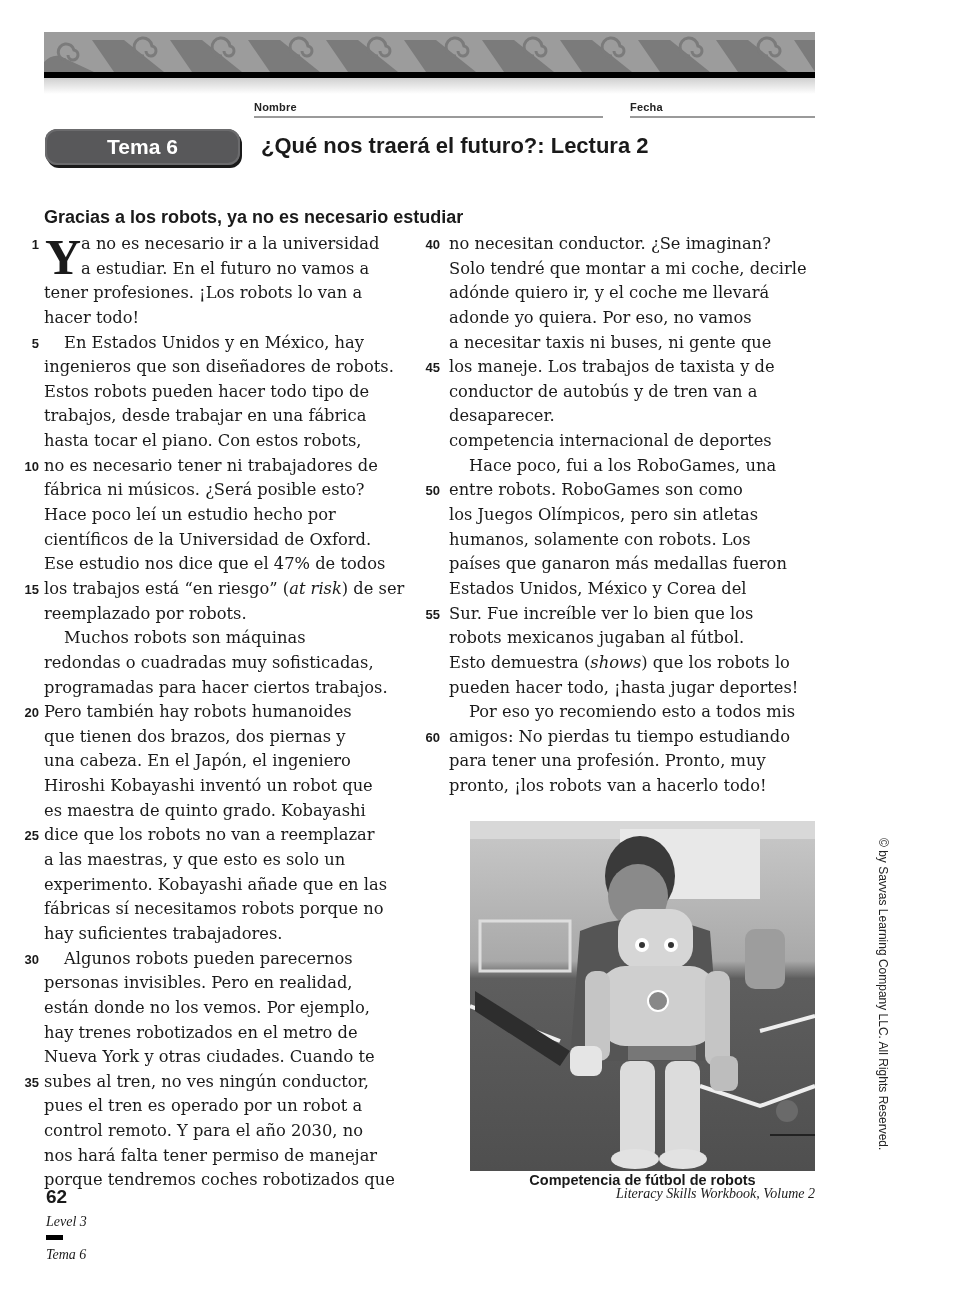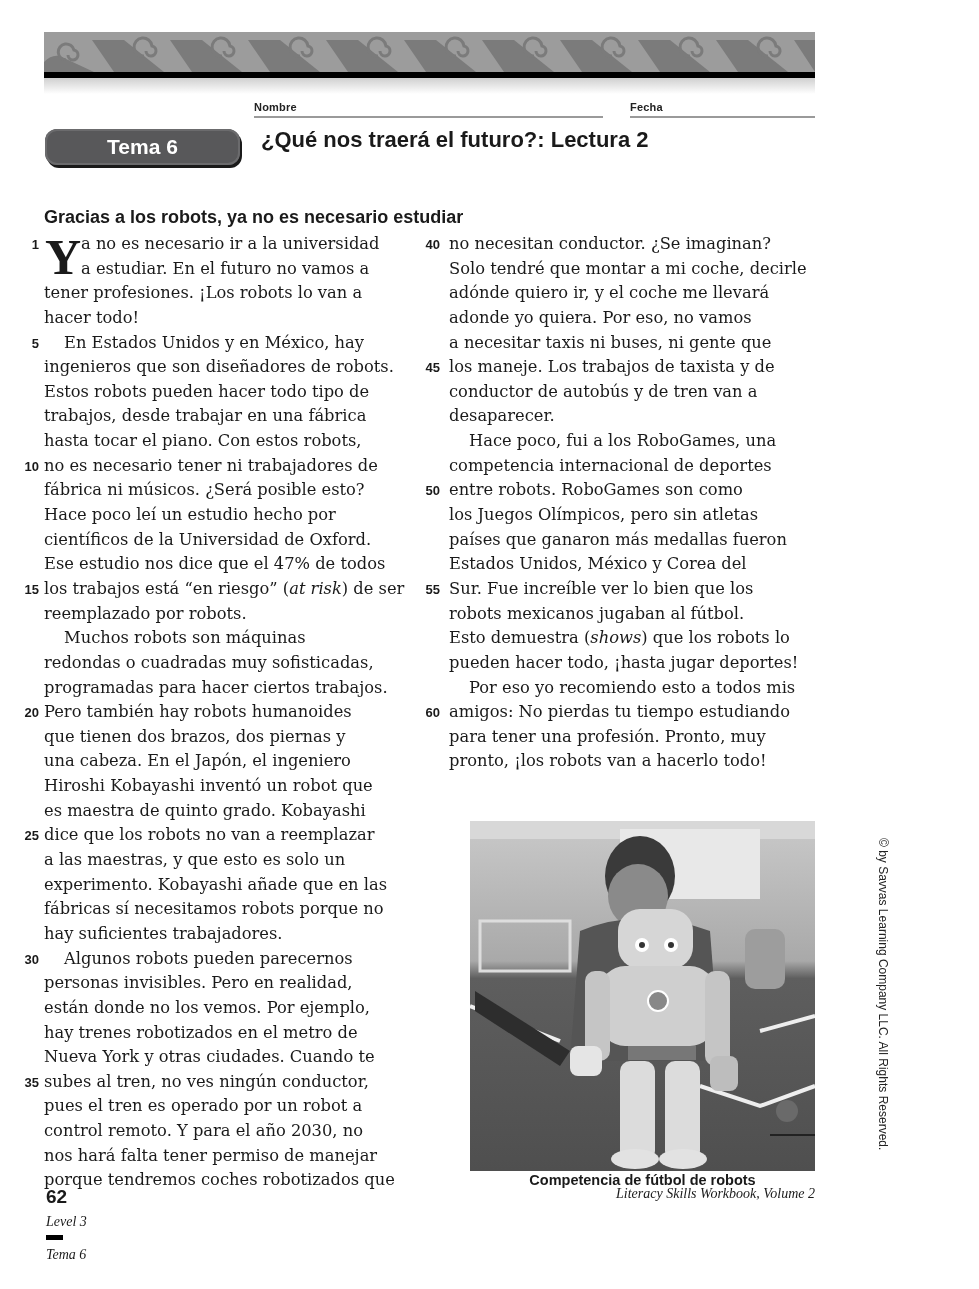--- a/index.html
+++ b/index.html
@@ -10,21 +10,21 @@
   .banner svg { display: block; }
   .banner-bar { position: absolute; left: 44px; top: 72px; width: 771px; height: 6px; background: #000; }
   .banner-shadow { position: absolute; left: 44px; top: 78px; width: 771px; height: 16px; background: linear-gradient(#d0d0d0, #ffffff); }
 
   .field { position: absolute; top: 101px; height: 17px; border-bottom: 2px solid #9a9a9a; font-family: "Liberation Sans", sans-serif; font-weight: bold; font-size: 11px; color: #222; letter-spacing: 0.2px; }
   .field-name { left: 254px; width: 349px; }
   .field-date { left: 630px; width: 185px; }
 
   .tema-badge { position: absolute; left: 45px; top: 129px; width: 195px; height: 36px; border-radius: 12px; background: #58585a; box-shadow: 2px 3px 0 #1a1a1a, inset 0 0 0 2px #6b6b6d; color: #fff; font-family: "Liberation Sans", sans-serif; font-weight: bold; font-size: 21px; display: flex; align-items: center; justify-content: center; }
 
-  .title { position: absolute; left: 261px; top: 127px; font-family: "Liberation Sans", sans-serif; font-weight: bold; font-size: 22px; color: #1a1a1a; }
+  .title { position: absolute; left: 261px; top: 133px; font-family: "Liberation Sans", sans-serif; font-weight: bold; font-size: 22px; color: #1a1a1a; }
   .subtitle { position: absolute; left: 44px; top: 195px; font-family: "Liberation Sans", sans-serif; font-weight: bold; font-size: 18px; color: #1a1a1a; margin-top: 12px; }
 
   .col { position: absolute; top: 232px; font-size: 16.3px; line-height: 24.65px; }
   .col-left { left: 44px; width: 365px; }
   .col-right { left: 449px; width: 366px; }
   .line { white-space: nowrap; height: 24.65px; position: relative; }
   .line.indent { padding-left: 20px; }
   .lnum { position: absolute; left: -25px; width: 20px; text-align: right; font-family: "Liberation Sans", sans-serif; font-weight: bold; font-size: 13px; top: 1px; }
   .col-right .lnum { left: -29px; }
   .dropcap { position: absolute; left: 1px; top: 5px; font-family: "Liberation Serif", serif; font-weight: bold; font-size: 50px; line-height: 40px; }
@@ -133,24 +133,25 @@
   </div>
 <div class="col col-right" id="col-right">
     <div class="line"><span class="lnum">40</span><span>no necesitan conductor. ¿Se imaginan?</span></div>
     <div class="line"><span>Solo tendré que montar a mi coche, decirle</span></div>
     <div class="line"><span>adónde quiero ir, y el coche me llevará</span></div>
     <div class="line"><span>adonde yo quiera. Por eso, no vamos</span></div>
     <div class="line"><span>a necesitar taxis ni buses, ni gente que</span></div>
     <div class="line"><span class="lnum">45</span><span>los maneje. Los trabajos de taxista y de</span></div>
     <div class="line"><span>conductor de autobús y de tren van a</span></div>
     <div class="line"><span>desaparecer.</span></div>
+    <div class="line"><span>competencia internacional de deportes</span></div>
     <div class="line indent"><span>Hace poco, fui a los RoboGames, una</span></div>
-    <div class="line"><span>competencia internacional de deportes</span></div>
     <div class="line"><span class="lnum">50</span><span>entre robots. RoboGames son como</span></div>
     <div class="line"><span>los Juegos Olímpicos, pero sin atletas</span></div>
+    <div class="line"><span>humanos, solamente con robots. Los</span></div>
     <div class="line"><span>países que ganaron más medallas fueron</span></div>
     <div class="line"><span>Estados Unidos, México y Corea del</span></div>
     <div class="line"><span class="lnum">55</span><span>Sur. Fue increíble ver lo bien que los</span></div>
     <div class="line"><span>robots mexicanos jugaban al fútbol.</span></div>
     <div class="line"><span>Esto demuestra (</span><em>shows</em><span>) que los robots lo</span></div>
     <div class="line"><span>pueden hacer todo, ¡hasta jugar deportes!</span></div>
     <div class="line indent"><span>Por eso yo recomiendo esto a todos mis</span></div>
     <div class="line"><span class="lnum">60</span><span>amigos: No pierdas tu tiempo estudiando</span></div>
     <div class="line"><span>para tener una profesión. Pronto, muy</span></div>
     <div class="line"><span>pronto, ¡los robots van a hacerlo todo!</span></div>

